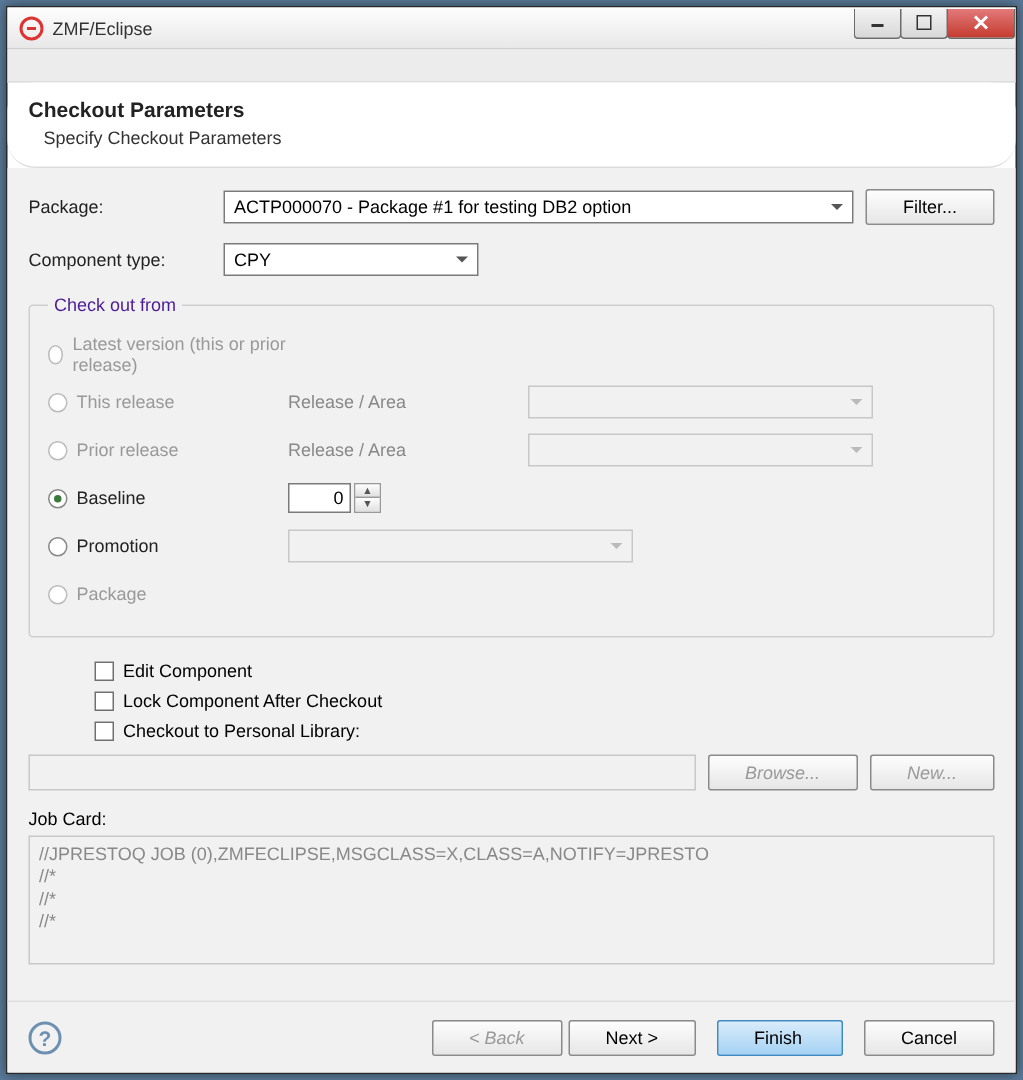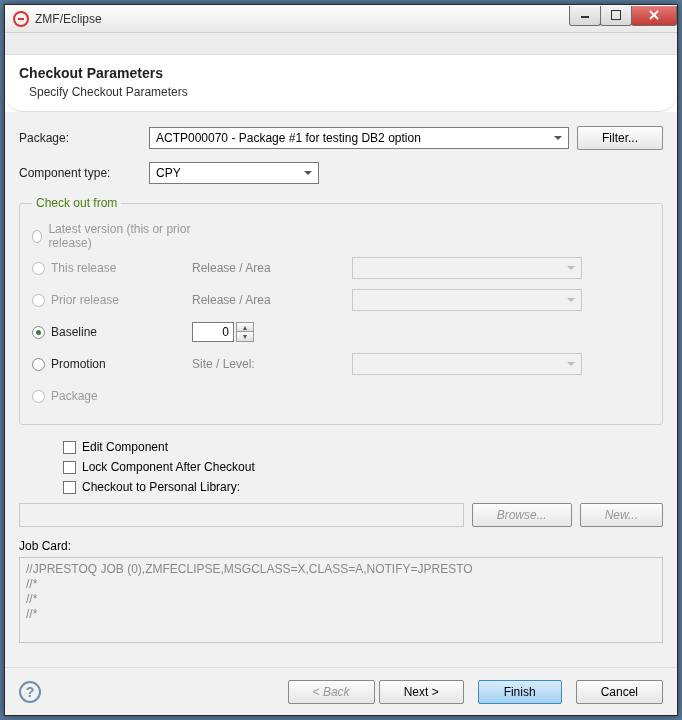--- a/index.html
+++ b/index.html
@@ -18,25 +18,25 @@
   .blurbar{height:22px;background:#ececec;border-bottom:1px solid #ddd;}
   .header { padding:10px 14px 12px 14px; border-bottom:1px solid #ddd; background:#fff;border-radius:18px;}
   .header h1{margin:0 0 4px 0;font-size:14px;font-weight:bold;color:#222;}
   .header p{margin:0 0 0 10px;color:#333;}
   .content { flex:1; background:#f1f1f1; padding:14px 14px 10px 14px; overflow:hidden;}
   .row{display:flex;align-items:center;margin-bottom:12px;}
   .lbl{width:130px;color:#222;}
   .combo{flex:1;height:22px;border:1px solid #7a7a7a;background:#fff;padding:0 20px 0 6px;position:relative;display:flex;align-items:center;}
   .combo::after{content:"";position:absolute;right:6px;top:8px;border:4px solid transparent;border-top-color:#555;}
   .combo.sm{width:170px;flex:none;}
-  .btn{height:24px;border:1px solid #8a8a8a;background:linear-gradient(#fdfdfd,#e6e6e6);padding:0 24px;margin-left:8px;cursor:pointer;border-radius:2px;display:flex;align-items:center;justify-content:center;min-width:80px;}
+  .btn{height:24px;border:1px solid #8a8a8a;background:linear-gradient(#fdfdfd,#e6e6e6);padding:0 24px;margin-left:8px;cursor:pointer;border-radius:2px;display:flex;align-items:center;justify-content:flex-start;min-width:80px;}
   .btn.disabled{color:#999;font-style:italic;}
   .btn.primary{background:linear-gradient(#d9ecfb,#a5d2f3);border-color:#3b8ac4;}
   fieldset{border:1px solid #cfcfcf;border-radius:3px;margin:0 0 12px 0;padding:10px 12px 12px 12px;}
-  legend{color:#4d7c0f;padding:0 4px;margin-top:30px;}
+  legend{color:#4c1d95;padding:0 4px;margin-top:30px;}
   .radio-row{display:flex;align-items:center;height:32px;}
   .radio-row .rcol{width:160px;display:flex;align-items:center;}
   .radio-row .mcol{width:160px;color:#888;}
   .radio-row .mcol.active{color:#222;}
   .radio-row .fcol{flex:1;}
   .radio{width:13px;height:13px;border:1px solid #888;border-radius:50%;margin-right:6px;background:#fff;display:inline-flex;align-items:center;justify-content:center;}
   .radio.disabled{border-color:#bbb;}
   .radio.checked::after{content:"";width:5px;height:5px;border-radius:50%;background:#3a7a3a;}
   .rlabel{color:#222;}
   .rlabel.disabled{color:#999;}
@@ -146,21 +146,20 @@
             </div>
           </div>
         </div>
       </div>
 
       <div class="radio-row">
         <div class="rcol">
           <span class="radio"></span>
           <span class="rlabel">Promotion</span>
         </div>
-        <div class="mcol">Site / Level:</div>
         <div class="fcol">
             <div class="disabled-combo"></div>
           </div>
       </div>
 
       <div class="radio-row">
         <div class="rcol">
           <span class="radio disabled"></span>
           <span class="rlabel disabled">Package</span>
         </div>

